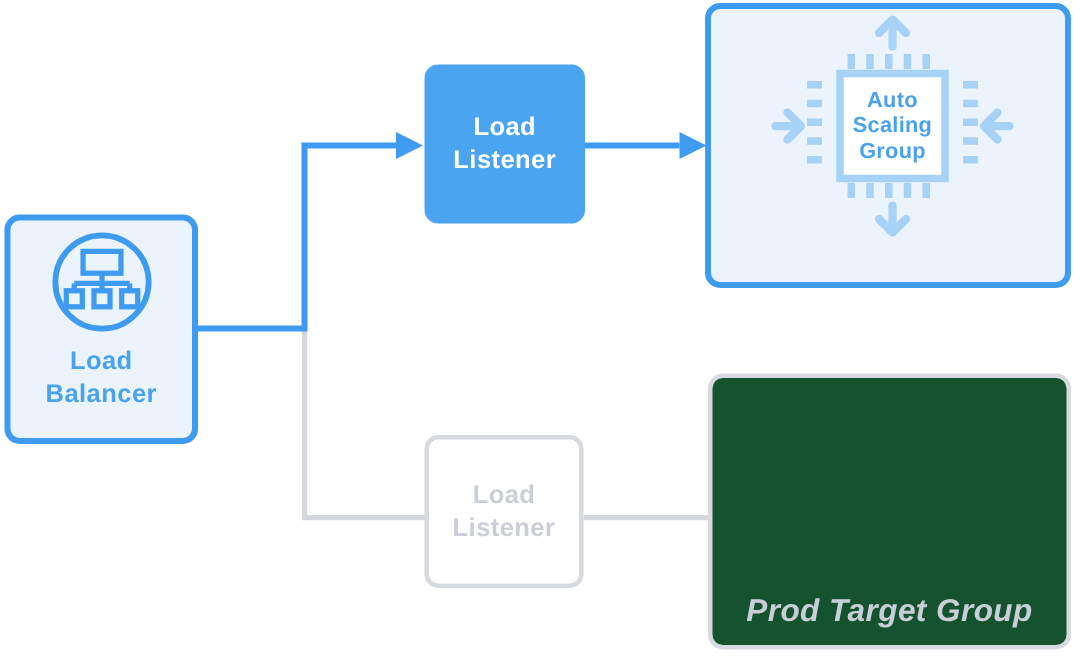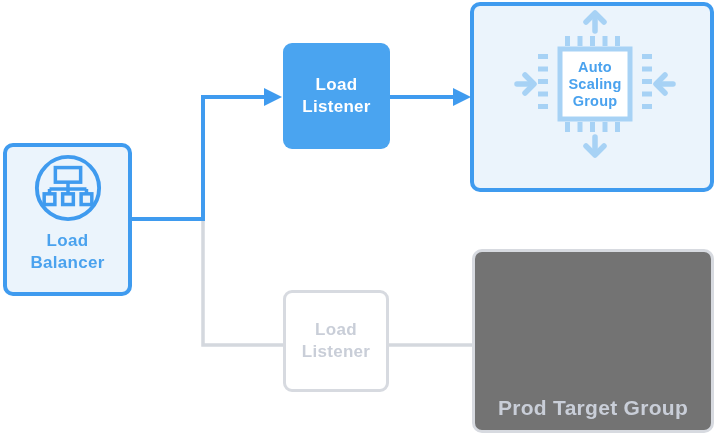--- a/index.html
+++ b/index.html
@@ -82,23 +82,24 @@
   .group-stage {
     left: 470px; top: 2px;
     width: 244px; height: 190px;
     background: #EBF4FC;
     border: 4px solid #3F9BEF;
     border-radius: 10px;
   }
   .group-prod {
     left: 472px; top: 249px;
     width: 242px; height: 184px;
-    background: #737373;
+    background: #14532d;
     border: 3px solid #D7DAE0;
     border-radius: 10px;
+    font-style: italic;
   }
   .group-label {
     position: absolute;
     left: 0; right: 0;
     bottom: 10px;
     text-align: center;
     font-size: 21px;
     font-weight: 700;
     letter-spacing: 0.3px;
   }

